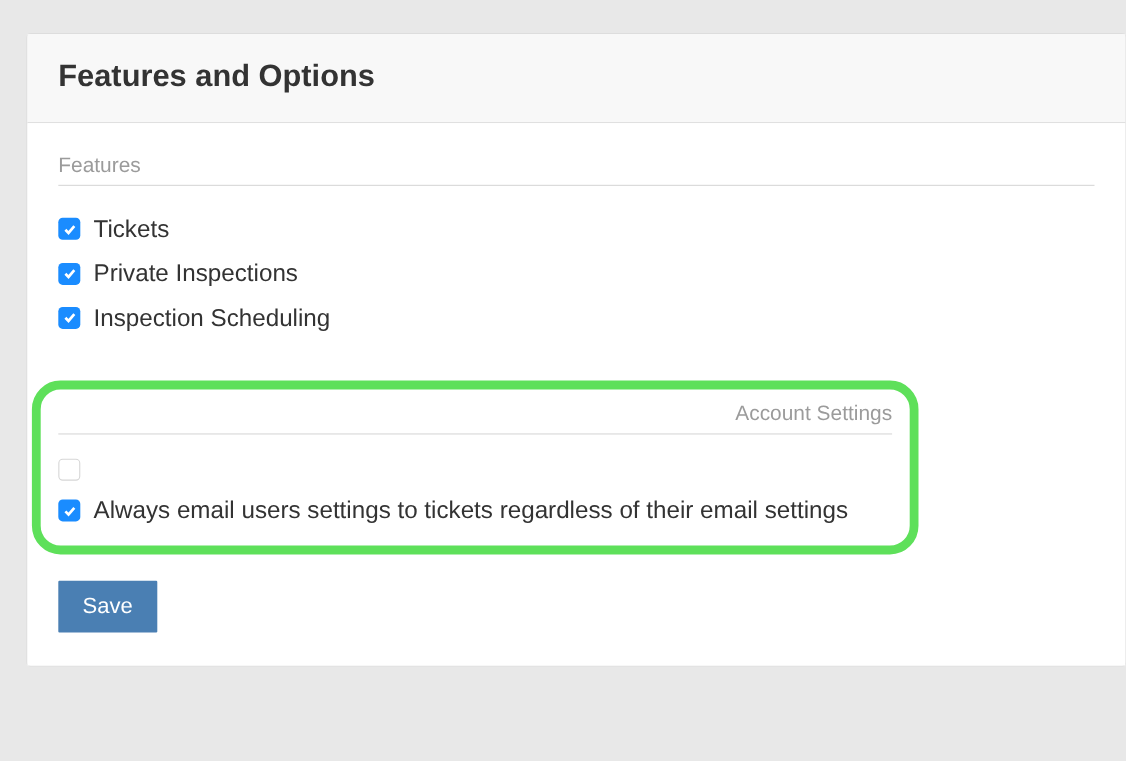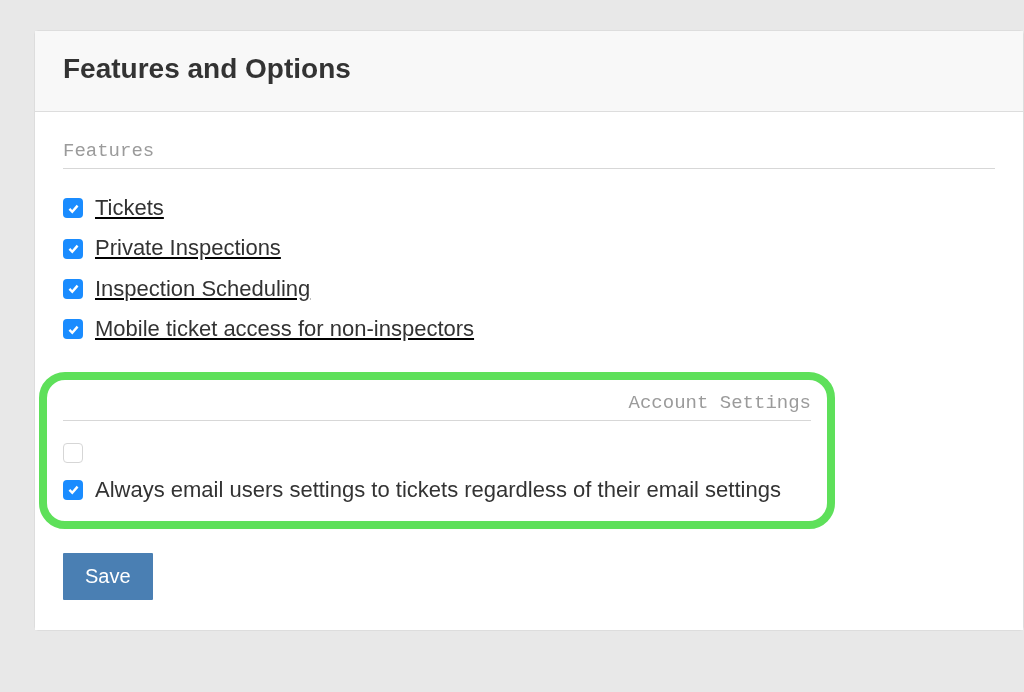--- a/index.html
+++ b/index.html
@@ -4,21 +4,21 @@
   <style>
     * { box-sizing: border-box; margin: 0; padding: 0; }
     body {
       font-family: -apple-system, BlinkMacSystemFont, "Segoe UI", Helvetica, Arial, sans-serif;
       background: #e8e8e8;
       width: 1024px;
       height: 692px;
       overflow: hidden;
     }
     .page-wrap {
-      padding: 30px 0 30px 34px;
+      padding: 30px 0 30px 24px;
     }
     .panel {
       background: #fff;
       border: 1px solid #ddd;
       border-radius: 4px;
       overflow: visible;
     }
     .panel-header {
       background: #f8f8f8;
       border-bottom: 1px solid #ddd;
@@ -34,25 +34,23 @@
       background: #fff;
       position: relative;
     }
     .section-heading {
       font-size: 19px;
       color: #9b9b9b;
       font-weight: 400;
       padding-bottom: 6px;
       border-bottom: 1px solid #d7d7d7;
       margin-bottom: 26px;
-      font-family: Liberation Mono, monospace;
     }
     .option-list {
-      margin-bottom: 29px;
-      text-decoration: underline;
+      margin-bottom: 44px;
     }
     .option-row {
       display: flex;
       align-items: center;
       gap: 12px;
       margin-bottom: 14px;
     }
     .checkbox {
       width: 20px;
       height: 20px;
@@ -138,28 +136,20 @@
           <span class="option-label">Private Inspections</span>
         </div>
         <div class="option-row">
           <span class="checkbox checked">
             <svg viewBox="0 0 16 16">
                 <polyline points="3,8.5 6.5,12 13,4.5"></polyline>
               </svg>
           </span>
           <span class="option-label">Inspection Scheduling</span>
         </div>
-        <div class="option-row">
-          <span class="checkbox checked">
-            <svg viewBox="0 0 16 16">
-                <polyline points="3,8.5 6.5,12 13,4.5"></polyline>
-              </svg>
-          </span>
-          <span class="option-label">Mobile ticket access for non-inspectors</span>
-        </div>
       </div>
 
       <div class="highlight-box">
         <div class="section-heading">Account Settings</div>
 
         <div class="option-row">
           <span class="checkbox unchecked"></span>
         </div>
         <div class="option-row" style="margin-bottom:0">
           <span class="checkbox checked">

